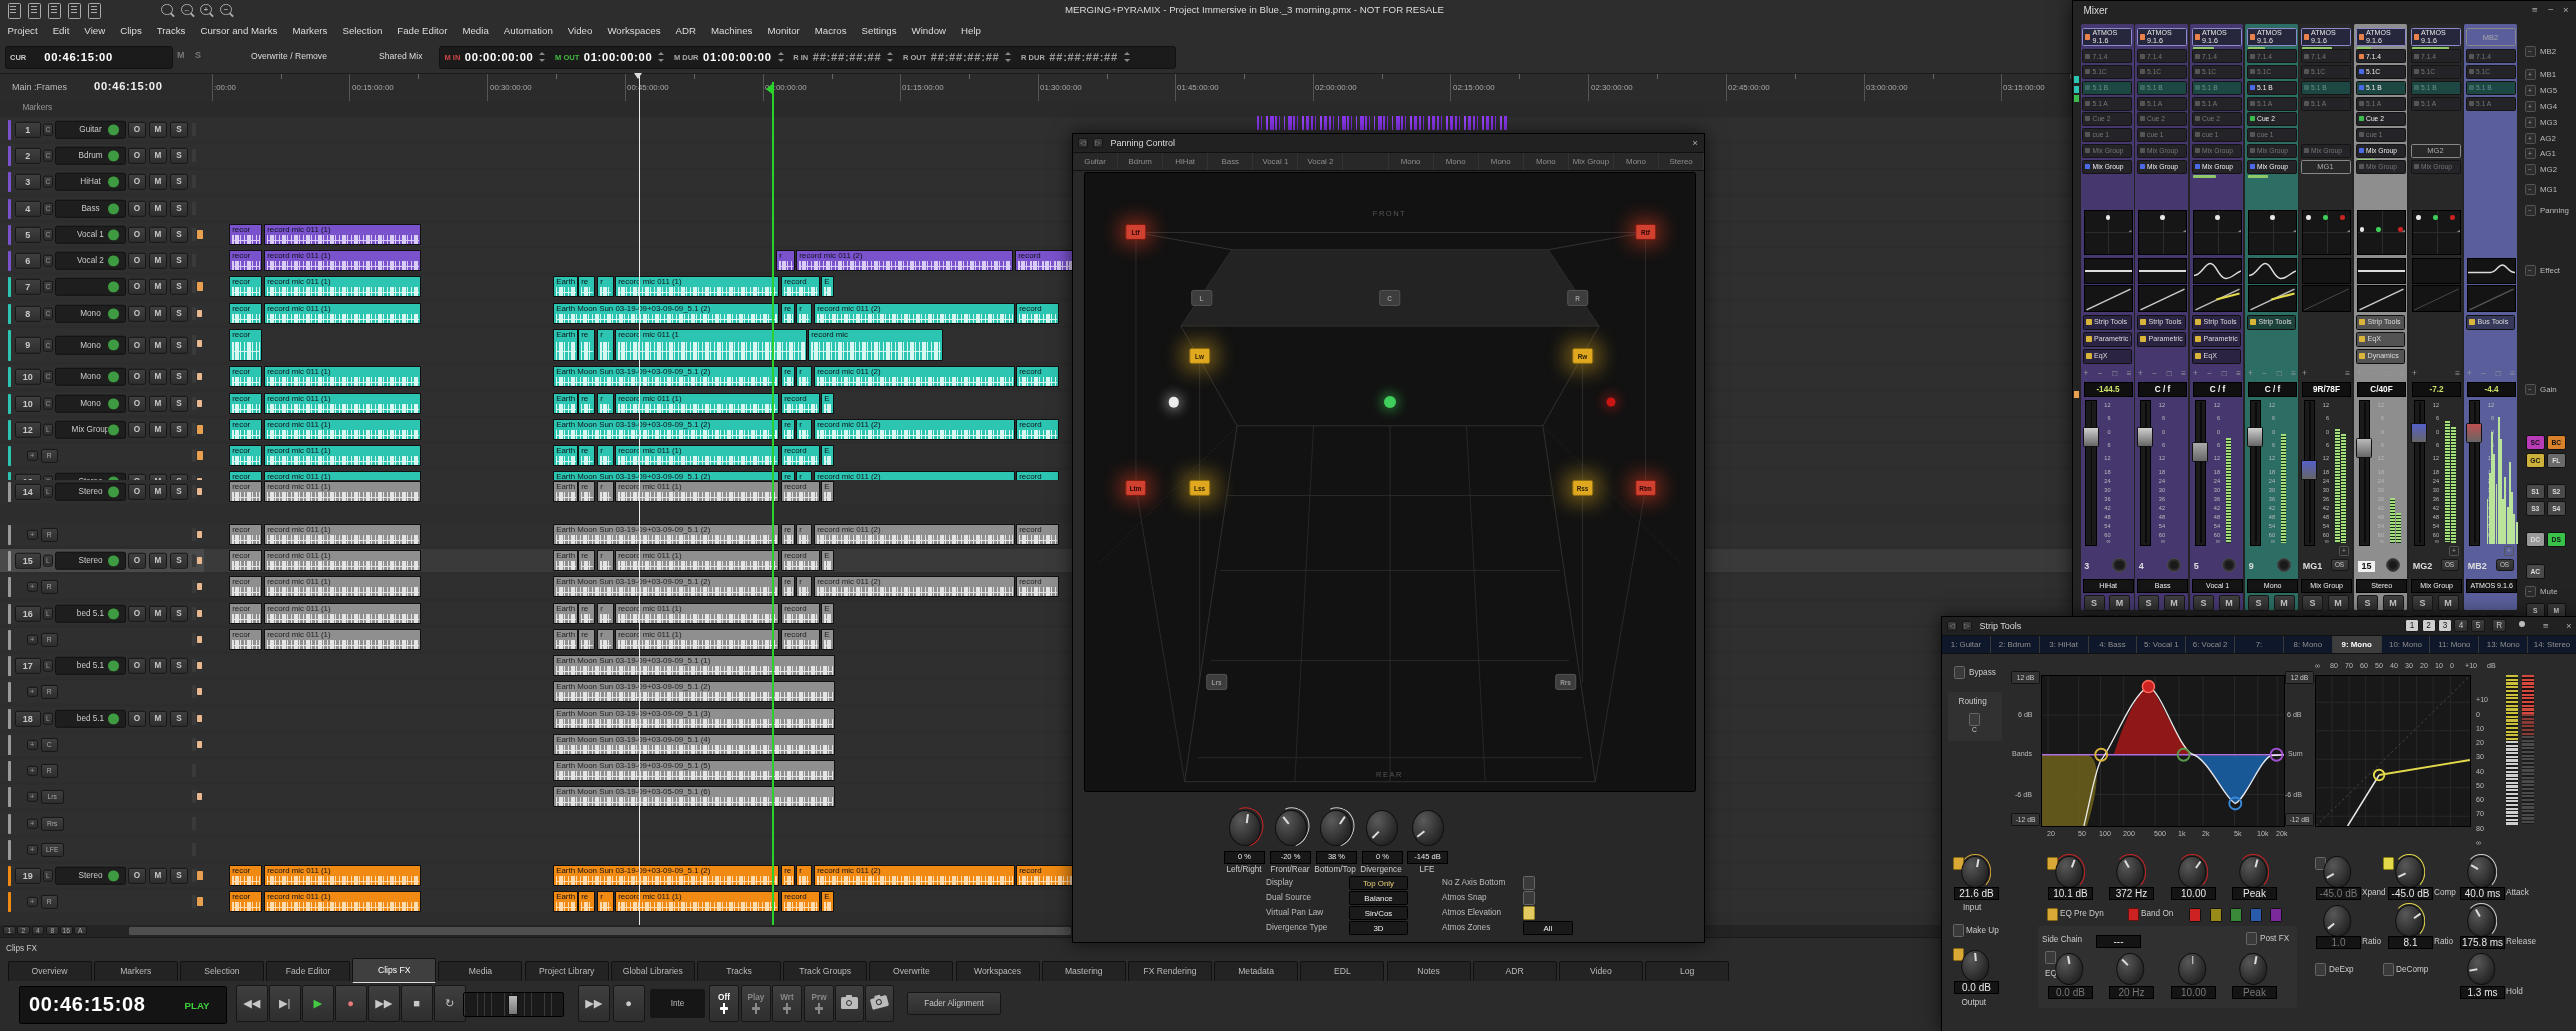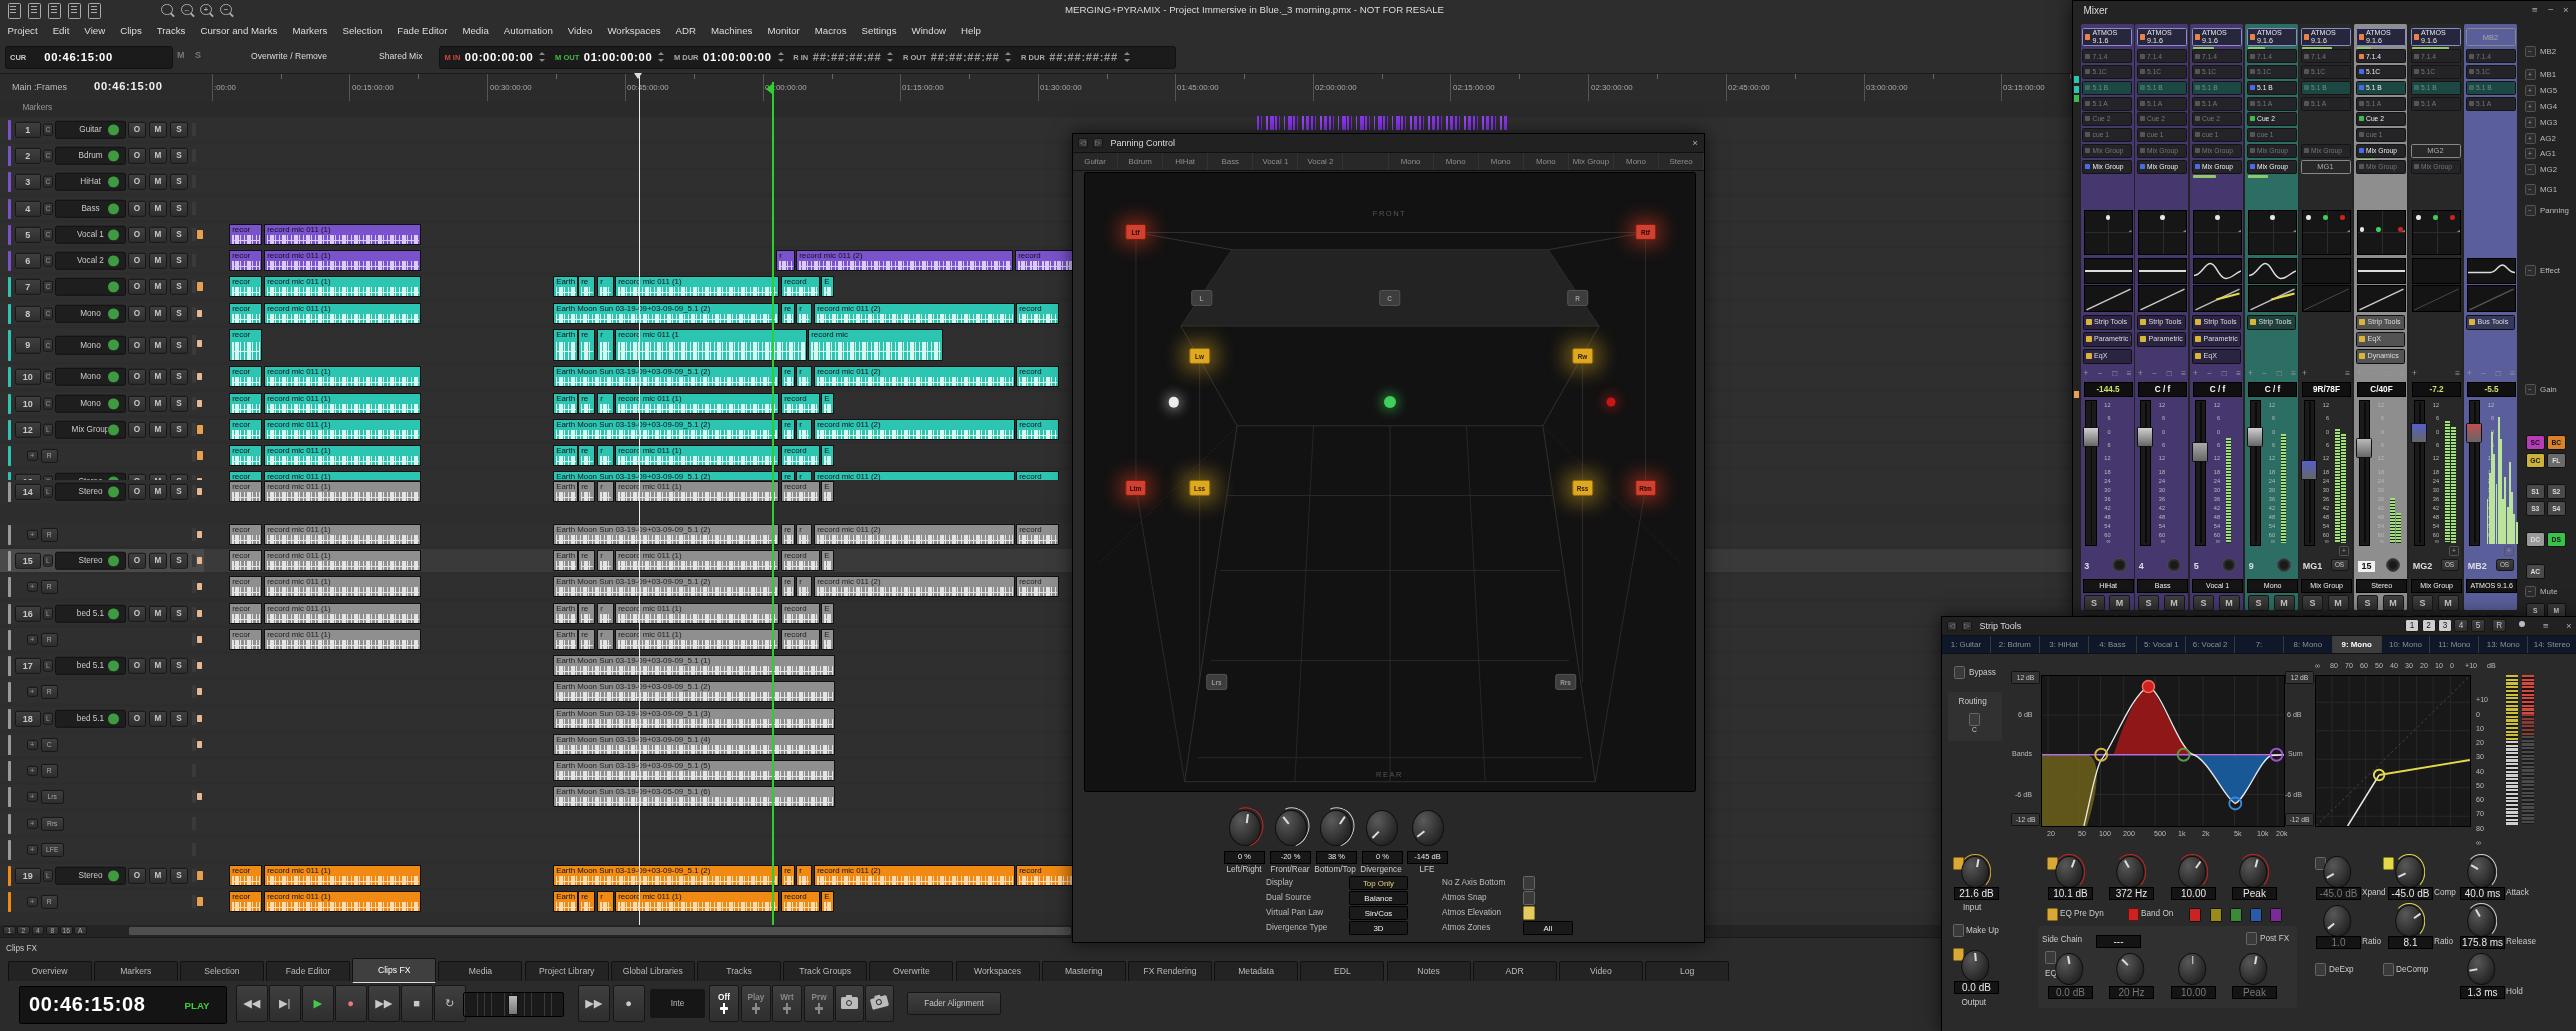--- a/index.html
+++ b/index.html
@@ -2029,21 +2029,21 @@
           <div class="plug" style="top: 291px;">
             <div class="ric"></div>
             <span>Bus Tools</span>
           </div>
           <div class="pmrow" style="top: 345px;">
             <span>+</span>
             <span>−</span>
             <span>□</span>
             <span>≡</span>
           </div>
-          <div class="gainbox" style="top: 358px; color: rgb(205, 224, 106);">-5.5</div>
+          <div class="gainbox" style="top: 358px; color: rgb(205, 224, 106);">-4.4</div>
           <div class="fadtrack" style="left: 4.5px; top: 376px; height: 144px;"></div>
           <div class="fadcap" style="left: 2.2px; top: 399px; background: linear-gradient(rgb(192, 80, 80), rgb(102, 102, 102));"></div>
           <div class="fscale" style="left: 18px; top: 378px;">12</div>
           <div class="fscale" style="left: 18px; top: 391px;">6</div>
           <div class="fscale" style="left: 18px; top: 405px;">0</div>
           <div class="fscale" style="left: 18px; top: 418px;">6</div>
           <div class="fscale" style="left: 18px; top: 431px;">12</div>
           <div class="fscale" style="left: 18px; top: 445px;">18</div>
           <div class="fscale" style="left: 18px; top: 454px;">24</div>
           <div class="fscale" style="left: 18px; top: 463px;">30</div>

